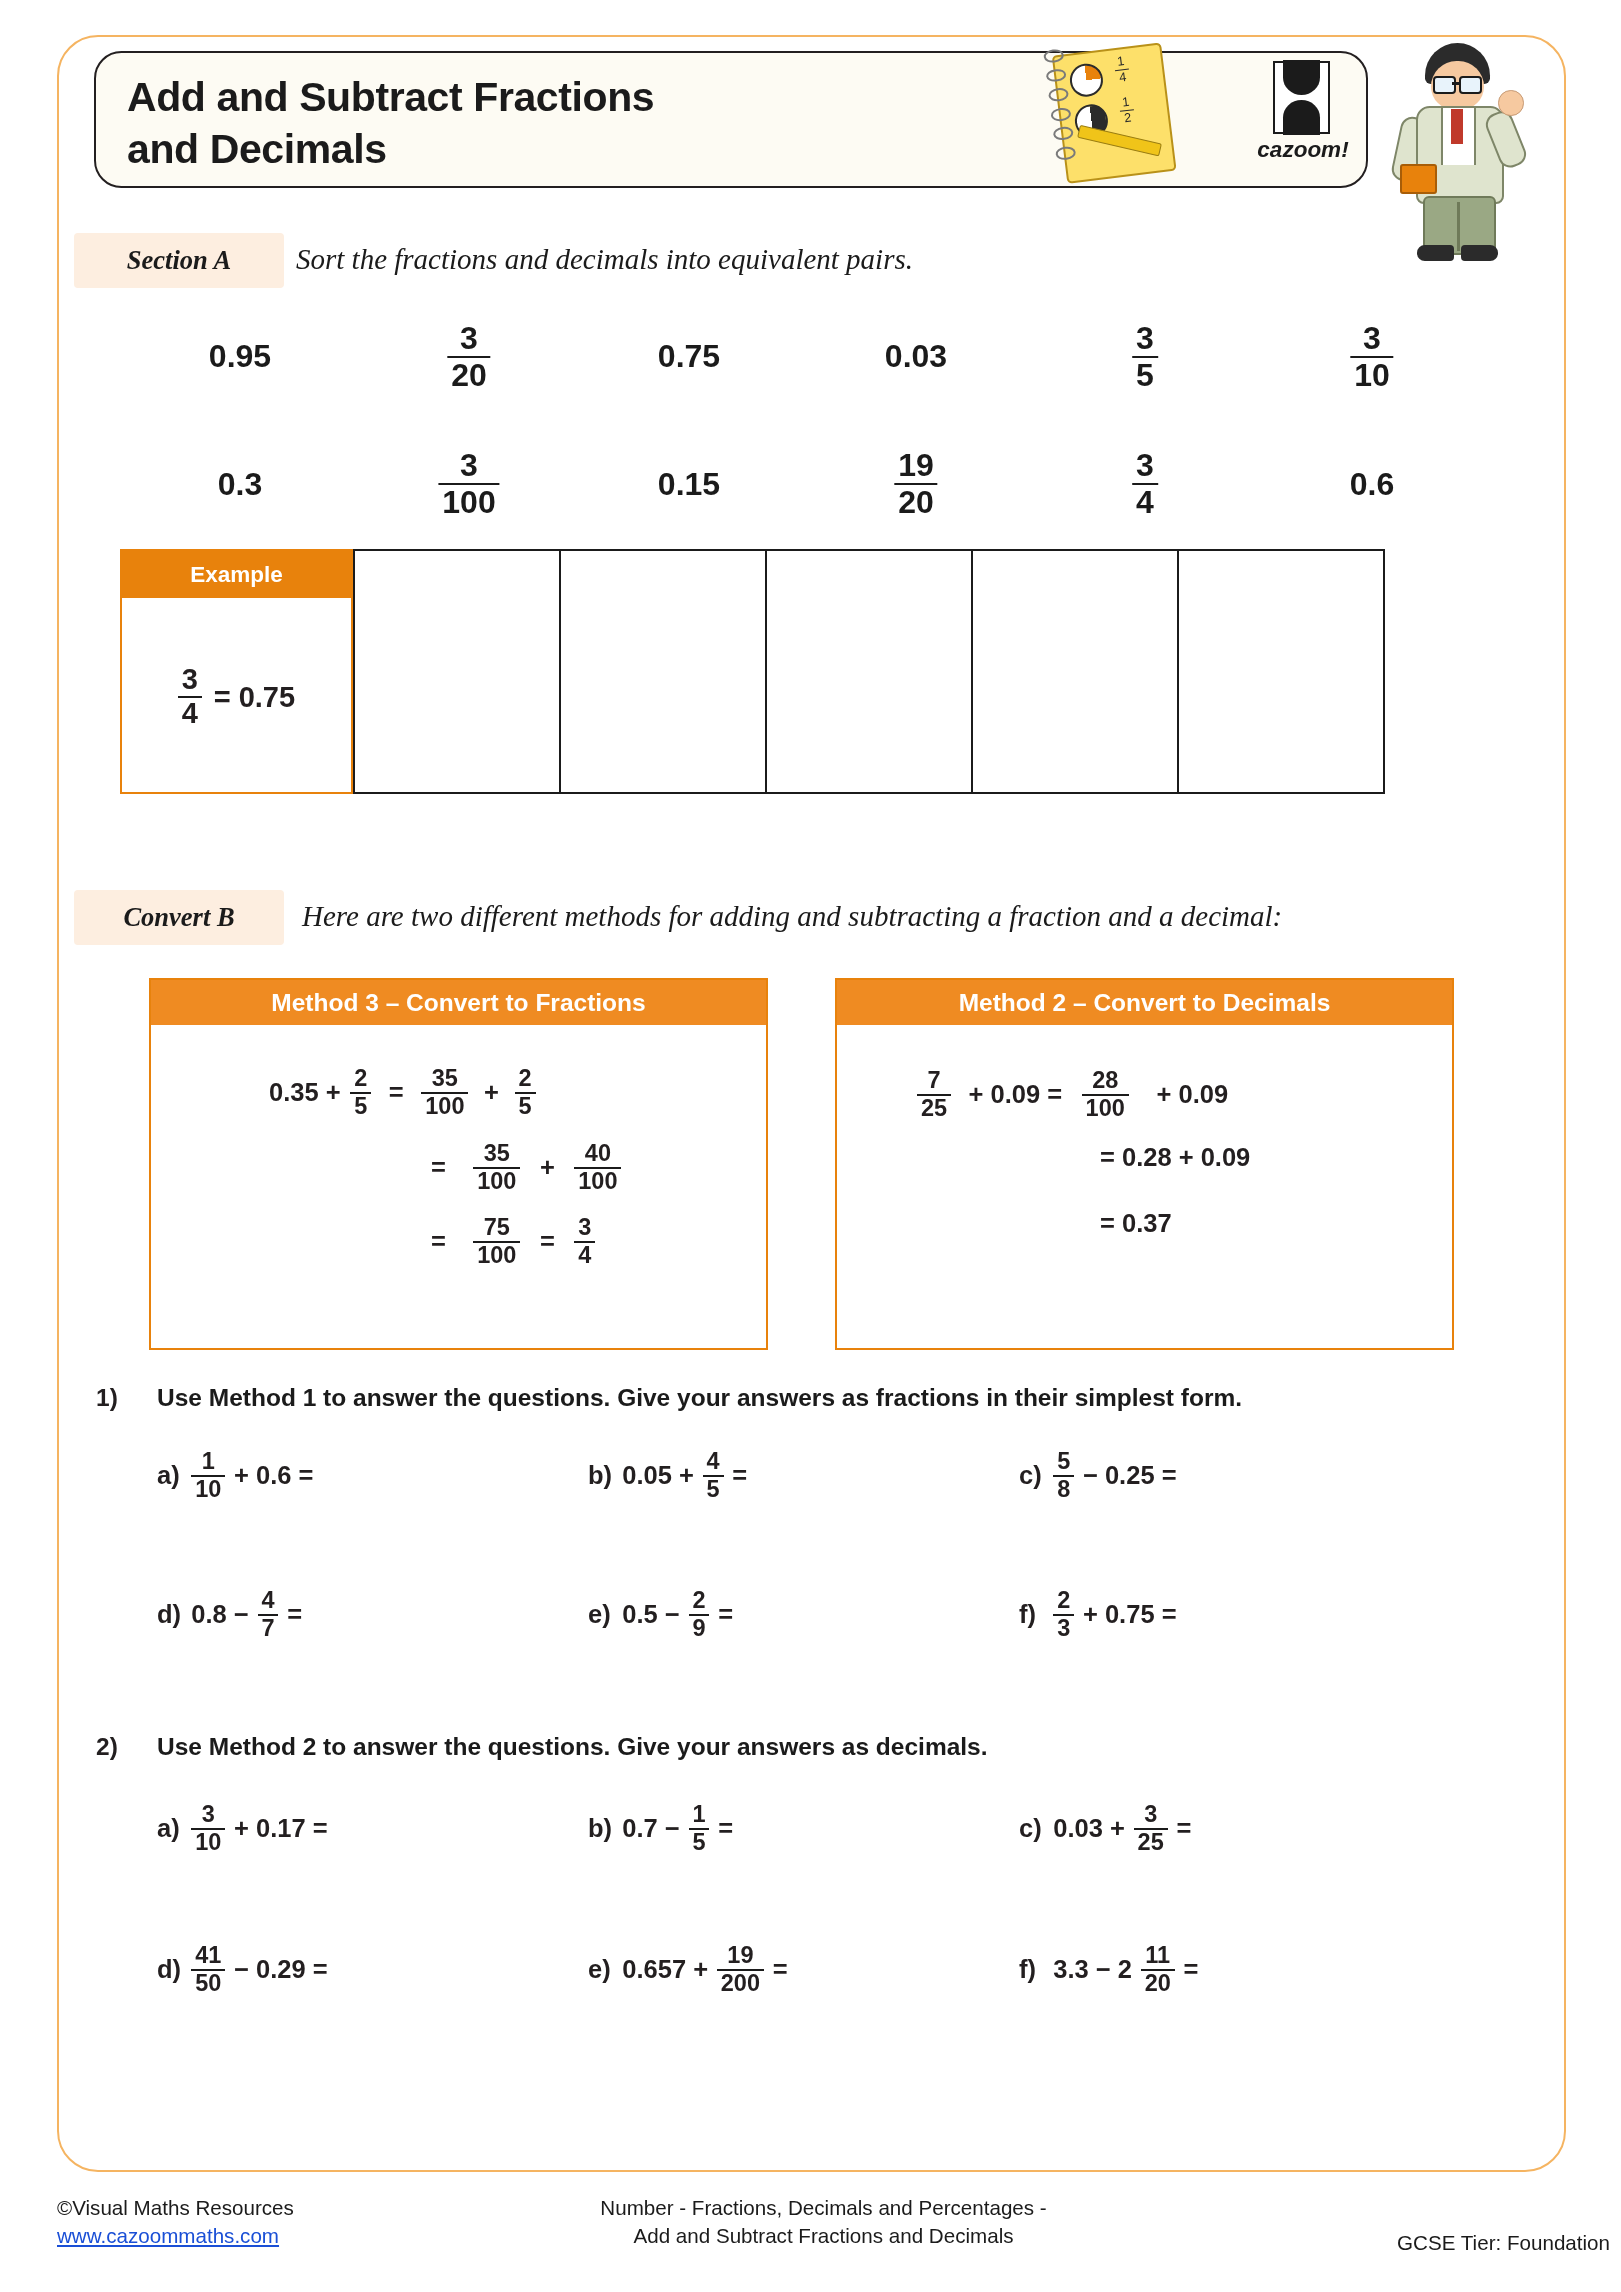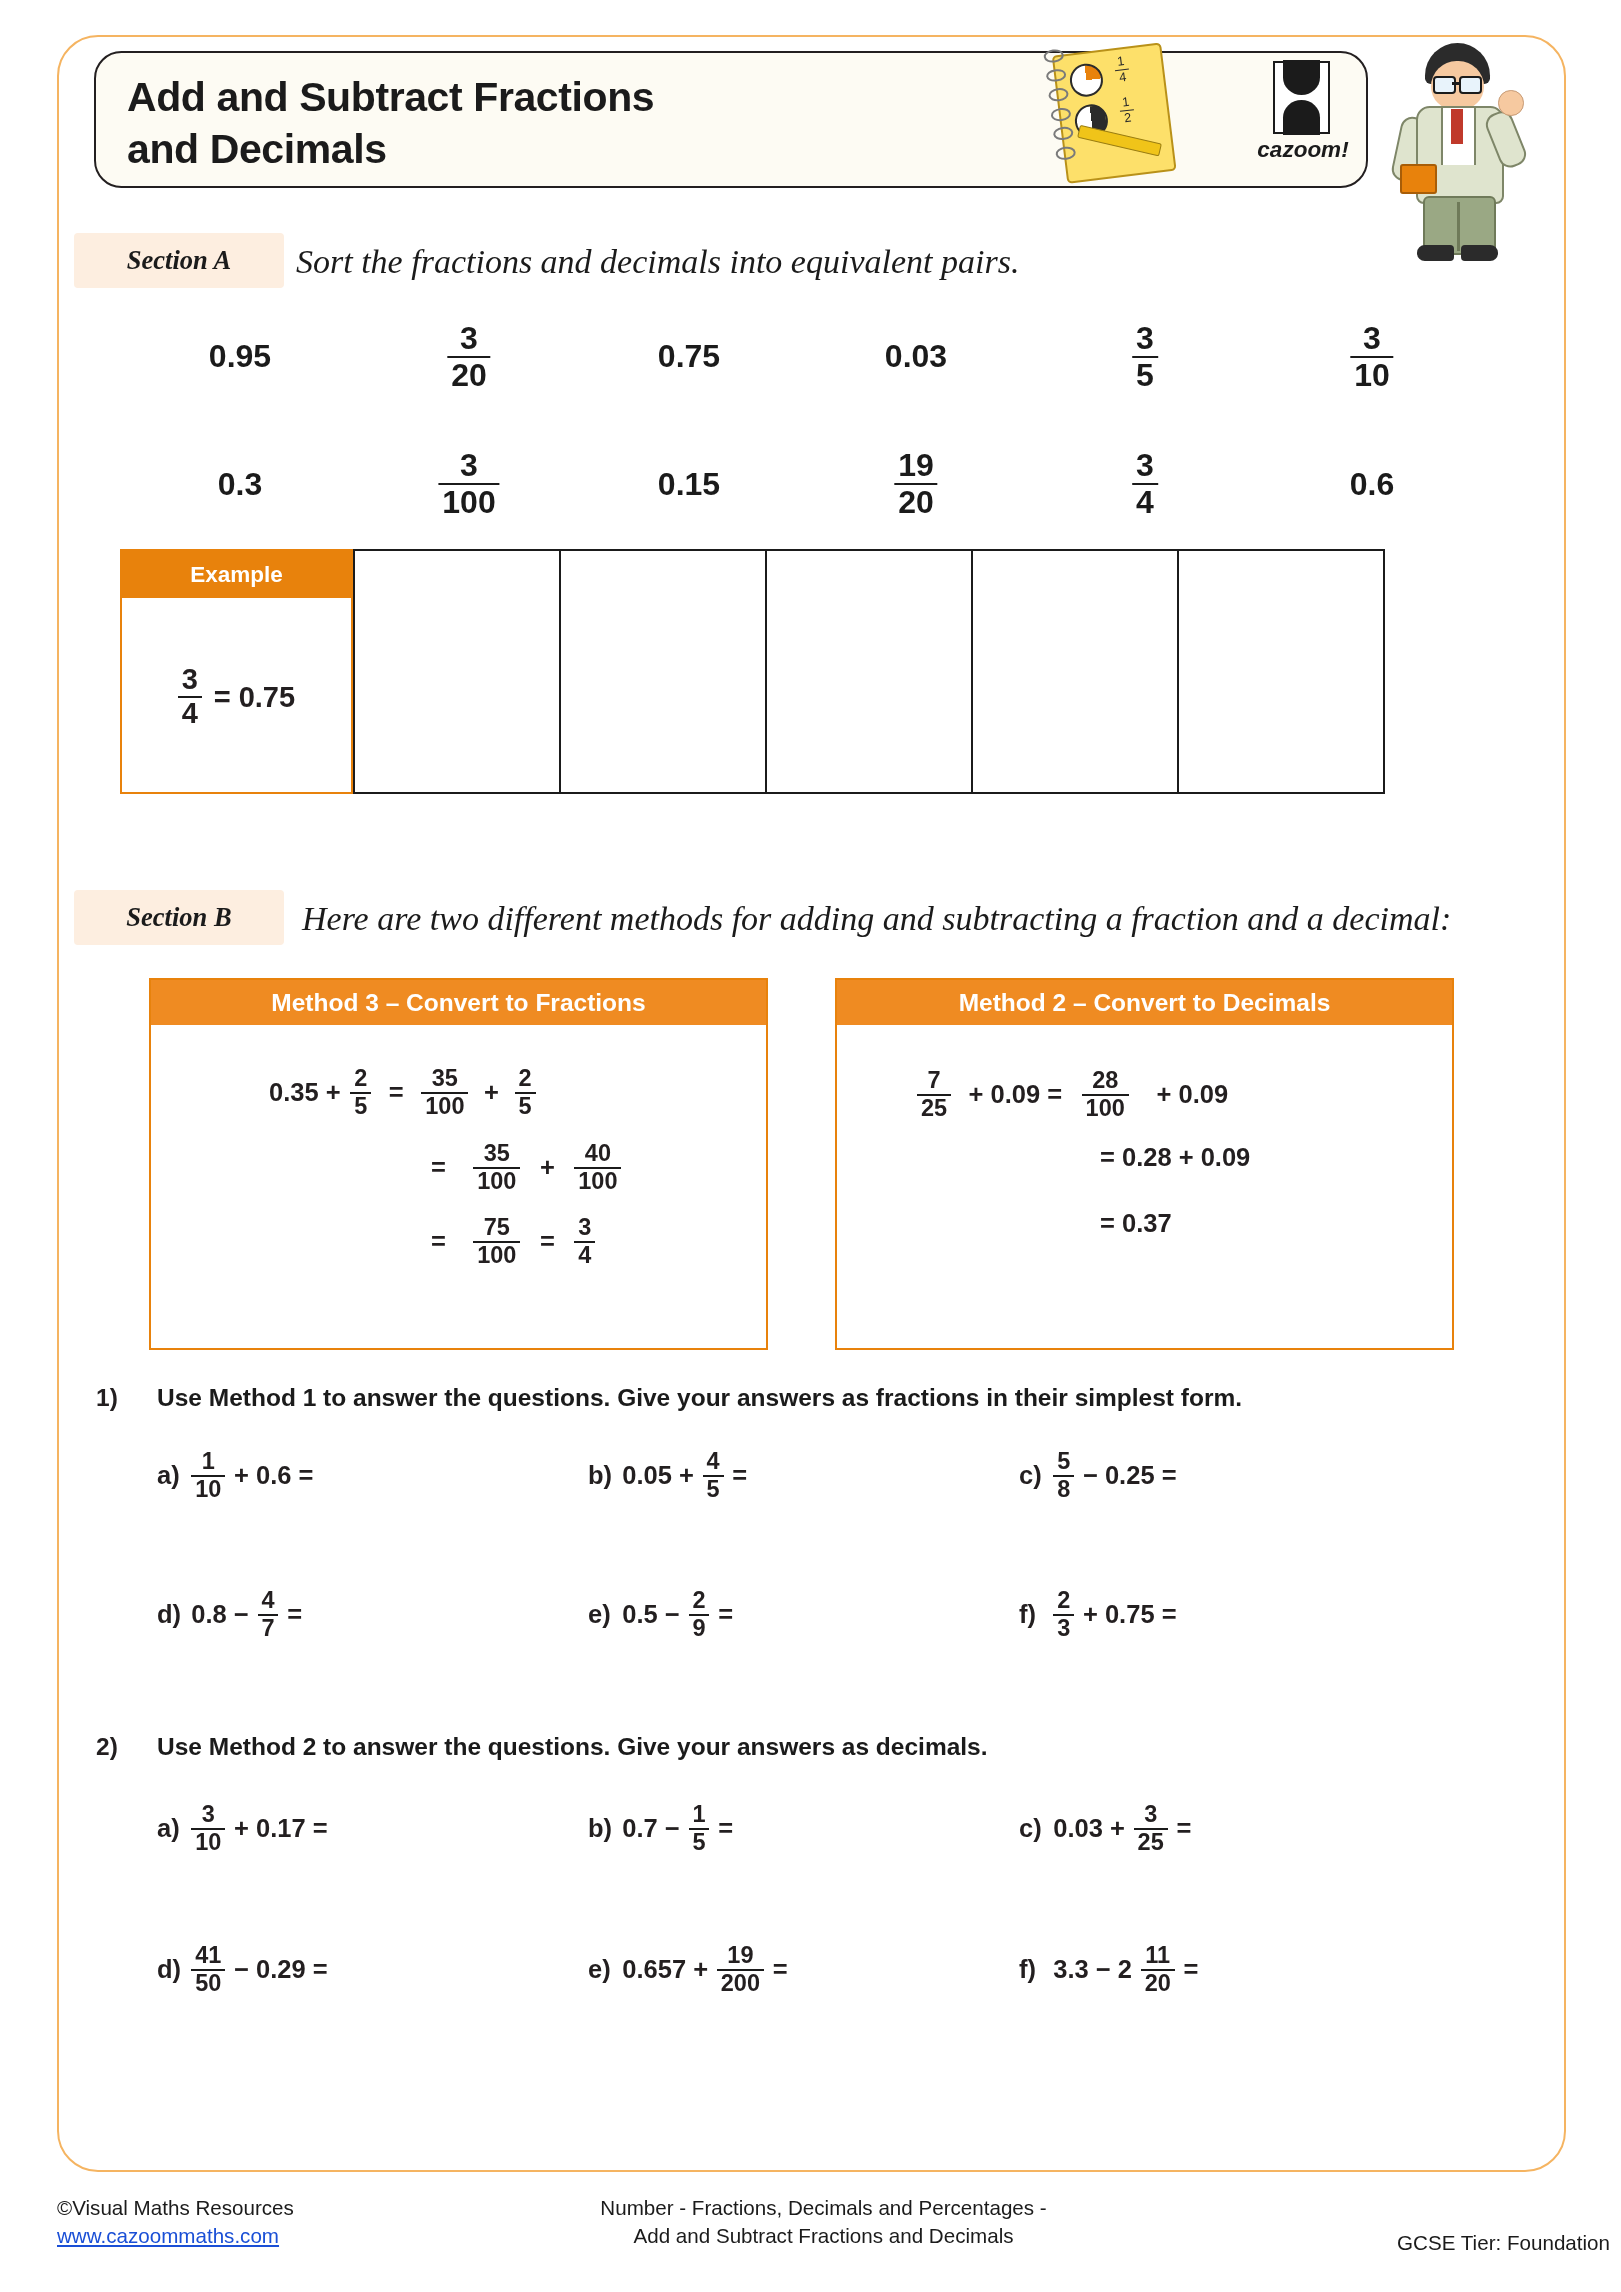--- a/index.html
+++ b/index.html
@@ -187,21 +187,21 @@
     font-family: "Liberation Serif", serif;
     color: #1b1b1b;
     display: flex;
     align-items: center;
     justify-content: center;
   }
   .section-desc {
     position: absolute;
     font-family: "Liberation Serif", serif;
     font-style: italic;
-    font-size: 34px;
+    font-size: 29px;
     color: #1b1b1b;
   }
 
   
   .frac {
     display: inline-block;
     text-align: center;
     vertical-align: middle;
     line-height: 1.1;
   }
@@ -401,21 +401,21 @@
     <div id="blankCells">
         <div class="grid-cell" style="left: 233px; width: 208px;"></div>
         <div class="grid-cell" style="left: 439px; width: 208px;"></div>
         <div class="grid-cell" style="left: 645px; width: 208px;"></div>
         <div class="grid-cell" style="left: 851px; width: 208px;"></div>
         <div class="grid-cell" style="left: 1057px; width: 208px;"></div>
       </div>
   </div>
 
   <div class="section-tab" style="left:74px; top:890px; width:210px;">
-    <span>Section B</span>
+    <span>Convert B</span>
   </div>
   <div class="section-desc" style="left:302px; top:900px;">Here are two different methods for adding and subtracting a fraction and a decimal:</div>
 
   <div class="method-box" style="left:149px; top:978px; width:619px; height:372px;">
     <div class="method-head">Method 3 – Convert to Fractions</div>
     <div class="method-body">
       <div class="mline" style="left:118px; top:41px;">
         <span>0.35  +</span>
         <span class="frac">
           <span class="n">2</span>

